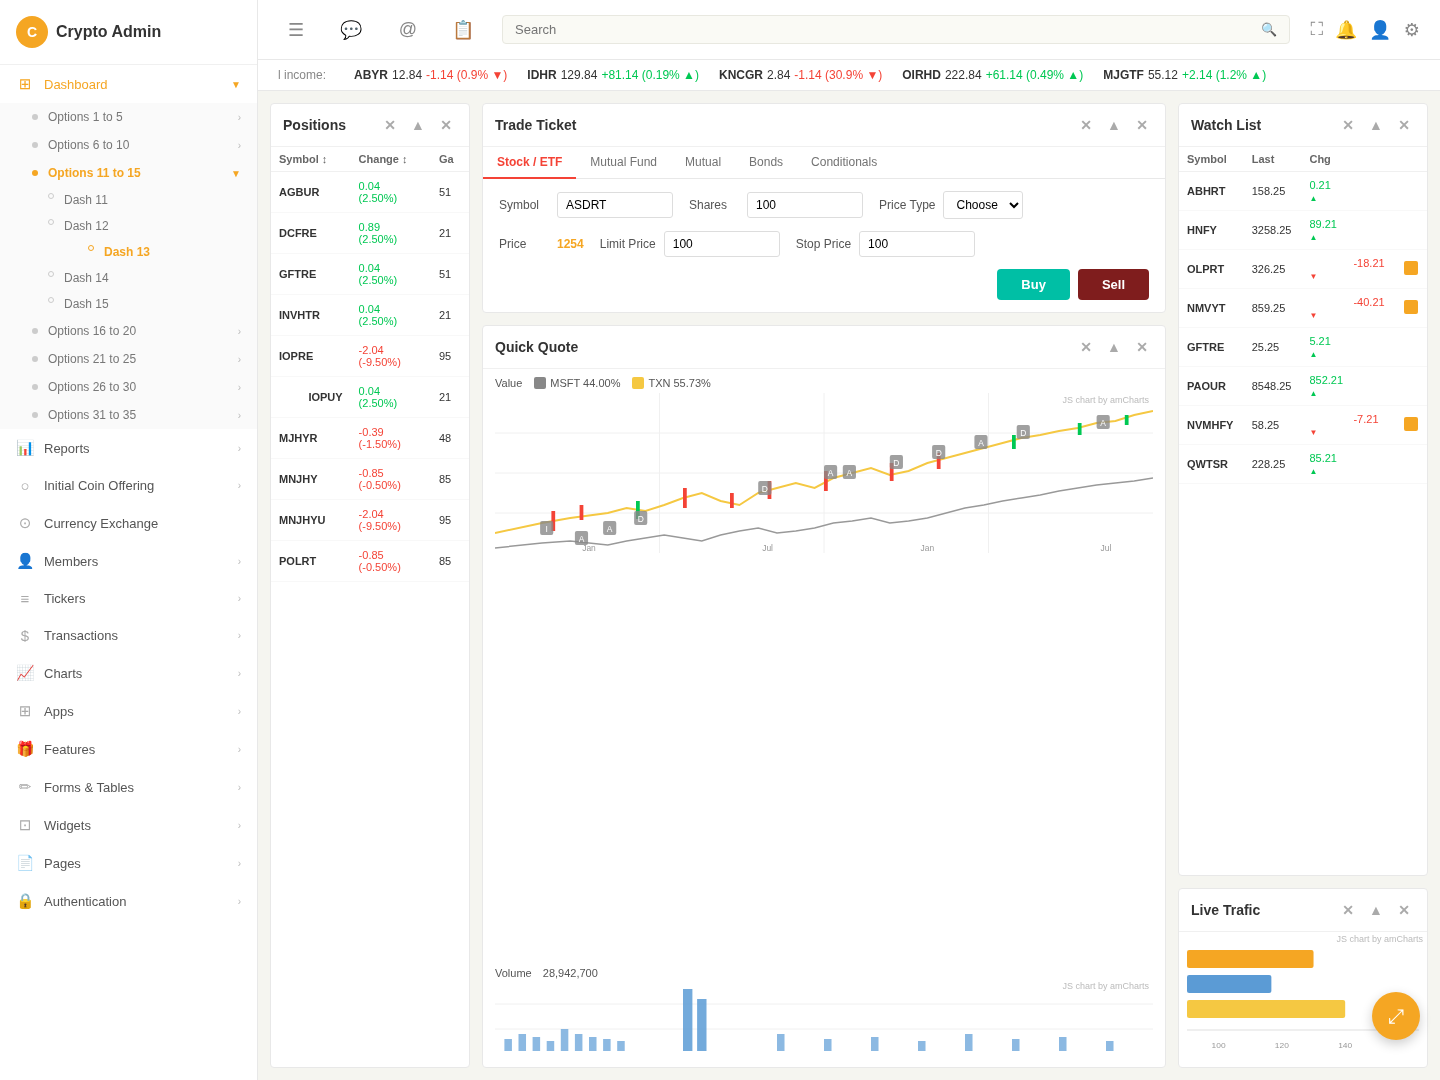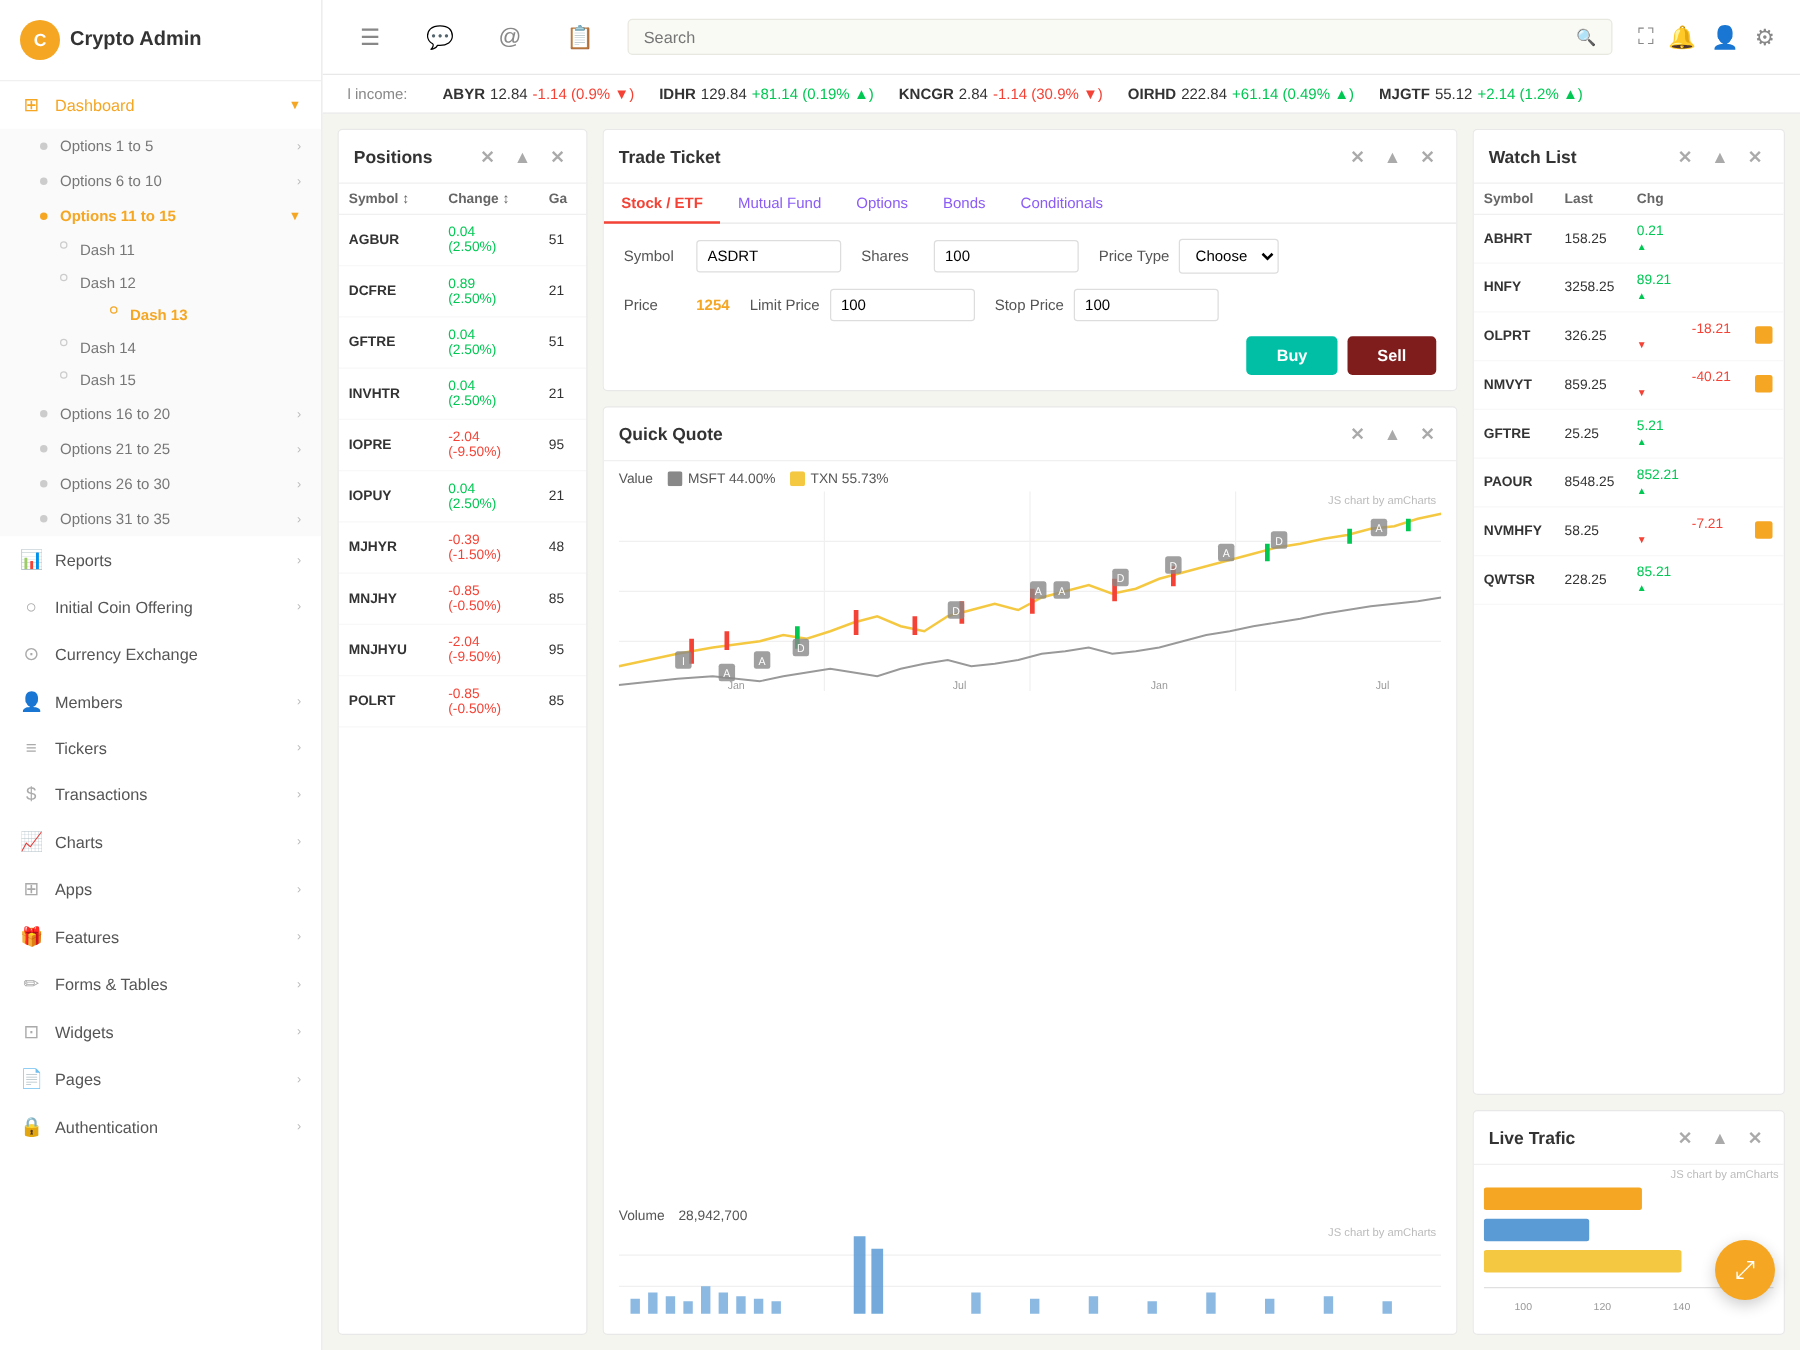--- a/index.html
+++ b/index.html
@@ -195,21 +195,21 @@
       overflow: hidden;
     }
 
     
     #trade-panel { }
     .trade-tabs { display: flex; border-bottom: 1px solid #e8e8e8; }
     .trade-tab {
       padding: 8px 14px;
       font-size: 12px;
       cursor: pointer;
-      color: #8b5cf6;
+      color: #737373;
       border-bottom: 2px solid transparent;
       margin-bottom: -1px;
     }
     .trade-tab.active { color: #f44336; border-bottom-color: #f44336; font-weight: 600; }
 
     .trade-form {
       padding: 12px 16px;
       display: flex;
       flex-direction: column;
       gap: 12px;
@@ -559,21 +559,21 @@
     <td style="font-weight:600;font-size:11px;">INVHTR</td>
     <td><span class="pos-change up">0.04<br>(2.50%)</span></td>
     <td>21</td>
   </tr>
               <tr>
     <td style="font-weight:600;font-size:11px;">IOPRE</td>
     <td><span class="pos-change down">-2.04<br>(-9.50%)</span></td>
     <td>95</td>
   </tr>
               <tr>
-    <td style="font-weight:600;font-size:11px;">IOPUY</td>
+    <td style="font-weight:600;font-size:11px;text-align:right;">IOPUY</td>
     <td><span class="pos-change up">0.04<br>(2.50%)</span></td>
     <td>21</td>
   </tr>
               <tr>
     <td style="font-weight:600;font-size:11px;">MJHYR</td>
     <td><span class="pos-change down">-0.39<br>(-1.50%)</span></td>
     <td>48</td>
   </tr>
               <tr>
     <td style="font-weight:600;font-size:11px;">MNJHY</td>
@@ -602,21 +602,21 @@
           <span class="panel-header-title">Trade Ticket</span>
           <div class="panel-ctrl">
             <span class="panel-btn">✕</span>
             <span class="panel-btn">▲</span>
             <span class="panel-btn">✕</span>
           </div>
         </div>
         <div class="trade-tabs">
           <div class="trade-tab active">Stock / ETF</div>
           <div class="trade-tab">Mutual Fund</div>
-          <div class="trade-tab">Options</div>
+          <div class="trade-tab">Mutual</div>
           <div class="trade-tab">Bonds</div>
           <div class="trade-tab">Conditionals</div>
         </div>
         <div class="trade-form">
           <div class="trade-row">
             <div class="trade-field">
               <span class="trade-label">Symbol</span>
               <input class="trade-input" value="ASDRT" style="">
             </div>
             <div class="trade-field">

